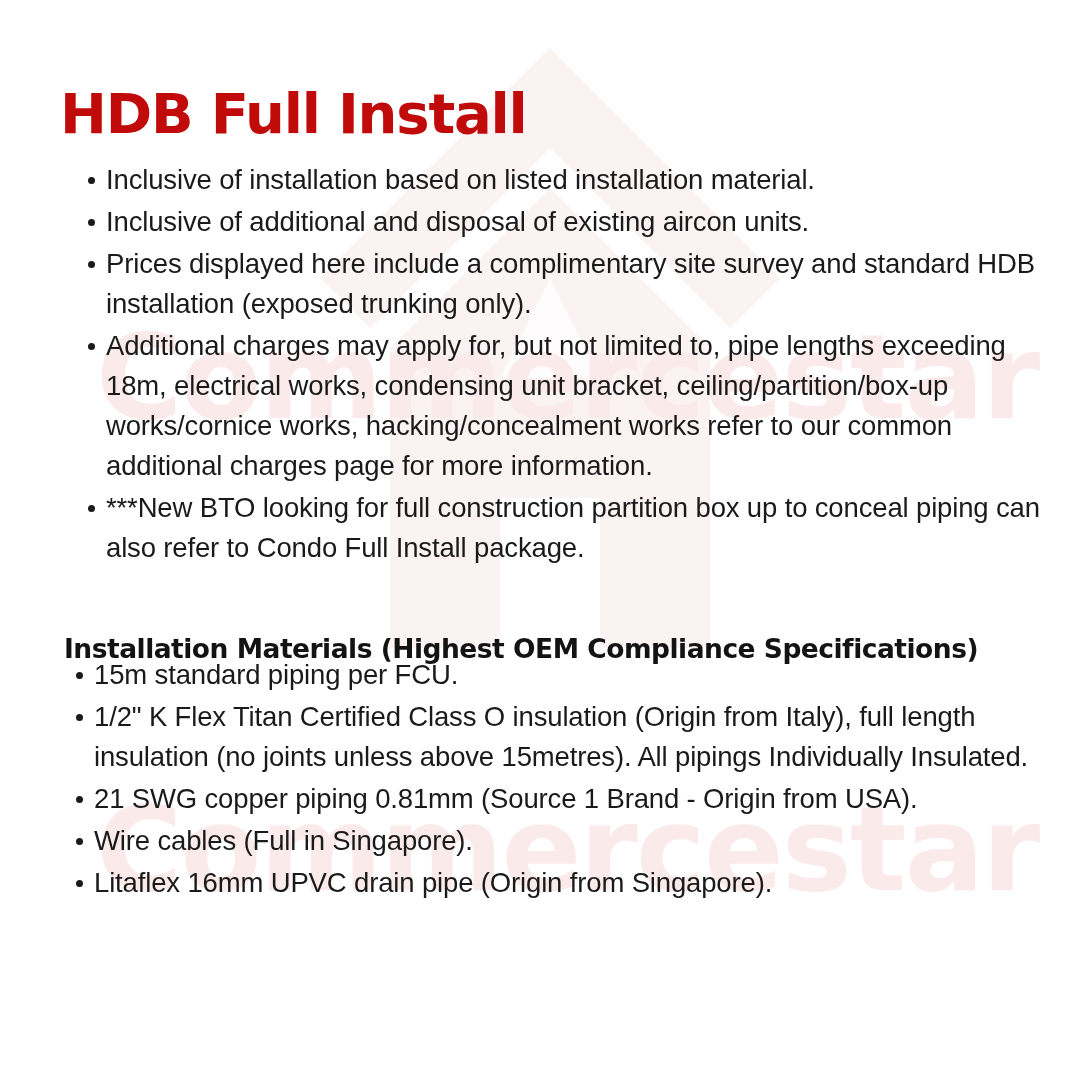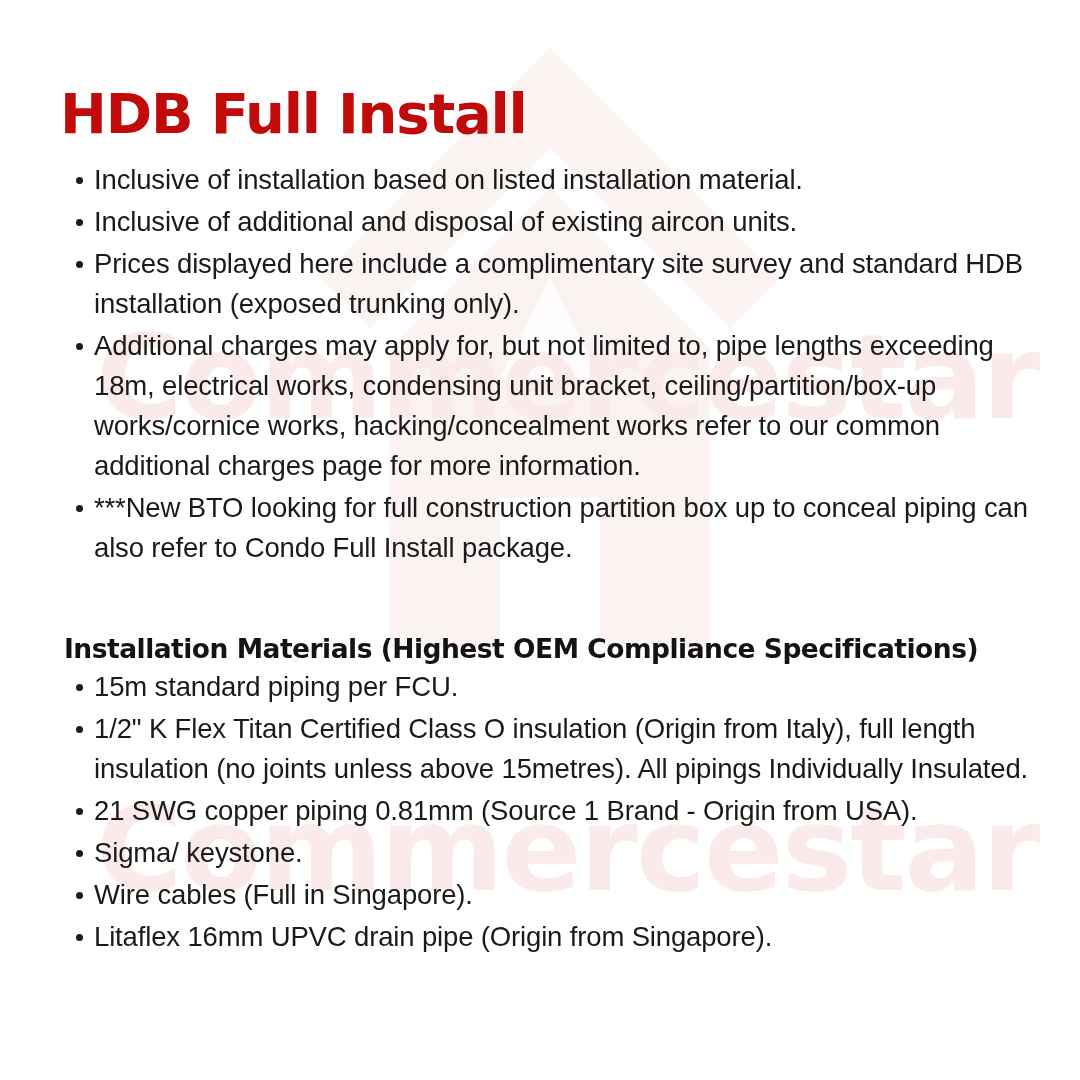--- a/index.html
+++ b/index.html
@@ -64,21 +64,21 @@
     font-weight: 700;
     font-size: 56px;
     line-height: 1.15;
     letter-spacing: -1.2px;
     color: #C10A0A;
     white-space: nowrap;
   }
 
   .content {
     position: absolute;
-    left: 0;
+    left: 12px;
     top: 160px;
     width: 871px;
   }
 
   ul.bullets {
     list-style: none;
     margin: 0;
     padding: 0;
   }
   ul.bullets > li {
@@ -118,21 +118,20 @@
     letter-spacing: -0.5px;
     color: #131313;
     white-space: nowrap;
   }
 
   #materials-list {
     position: absolute;
     left: 48px;
     top: 655px;
     width: 1000px;
-    margin-top: 12px;
   }
 </style>
 </head>
 <body>
 
 <div id="watermark-layer">
   <svg class="wm-house" viewBox="0 0 500 640" xmlns="http://www.w3.org/2000/svg">
     <path d="M250 20 L480 250 L430 300 L250 120 L70 300 L20 250 Z" fill="#fbf2f2"></path>
     <path d="M250 160 L410 320 L410 620 L300 620 L300 470 L200 470 L200 620 L90 620 L90 320 Z" fill="#fbf2f2"></path>
     <path d="M250 250 L300 350 L200 350 Z" fill="#ffffff" opacity="0.75"></path>
@@ -154,18 +153,17 @@
       <li>***New BTO looking for full construction partition box up to conceal piping can also refer to Condo Full Install package.</li>
     </ul>
   </div>
 
   <h2 id="materials-heading">Installation Materials (Highest OEM Compliance Specifications)</h2>
 
   <ul class="bullets" id="materials-list">
     <li>15m standard piping per FCU.</li>
     <li>1/2" K Flex Titan Certified Class O insulation (Origin from Italy), full length insulation (no joints unless above 15metres). All pipings Individually Insulated.</li>
     <li>21 SWG copper piping 0.81mm (Source 1 Brand - Origin from USA).</li>
-    <li>Sigma/ keystone.</li>
     <li>Wire cables (Full in Singapore).</li>
     <li>Litaflex 16mm UPVC drain pipe (Origin from Singapore).</li>
   </ul>
 
 </div>
 
 </body></html>

